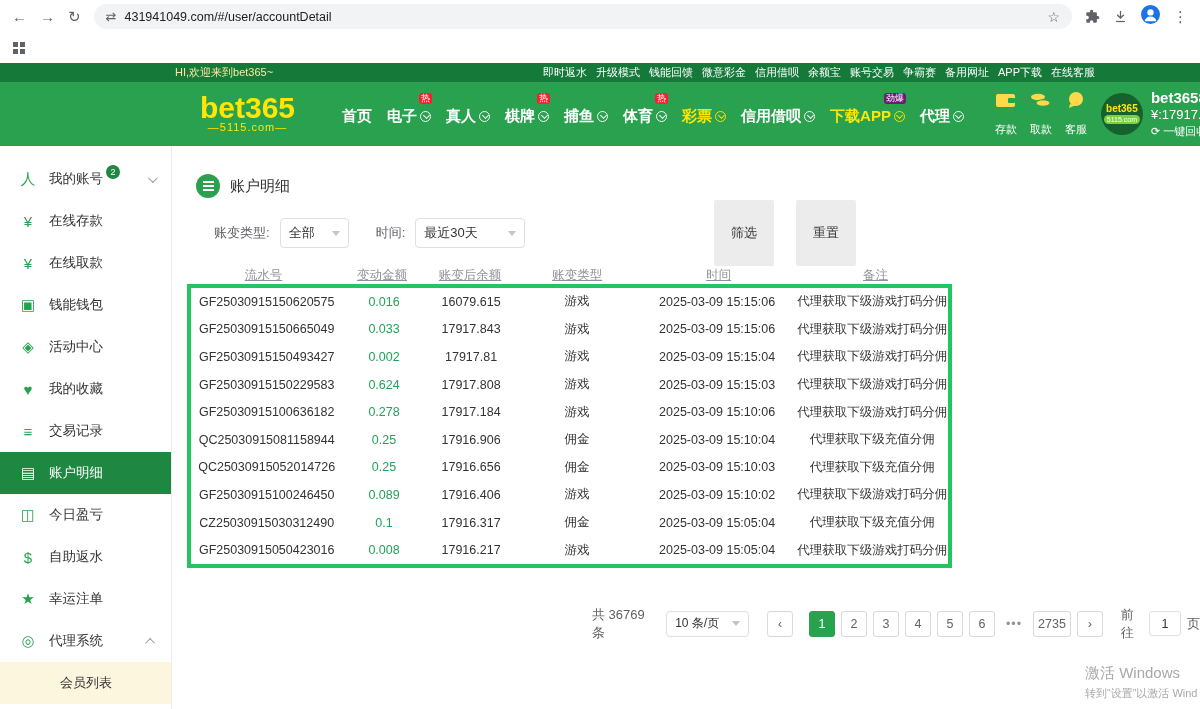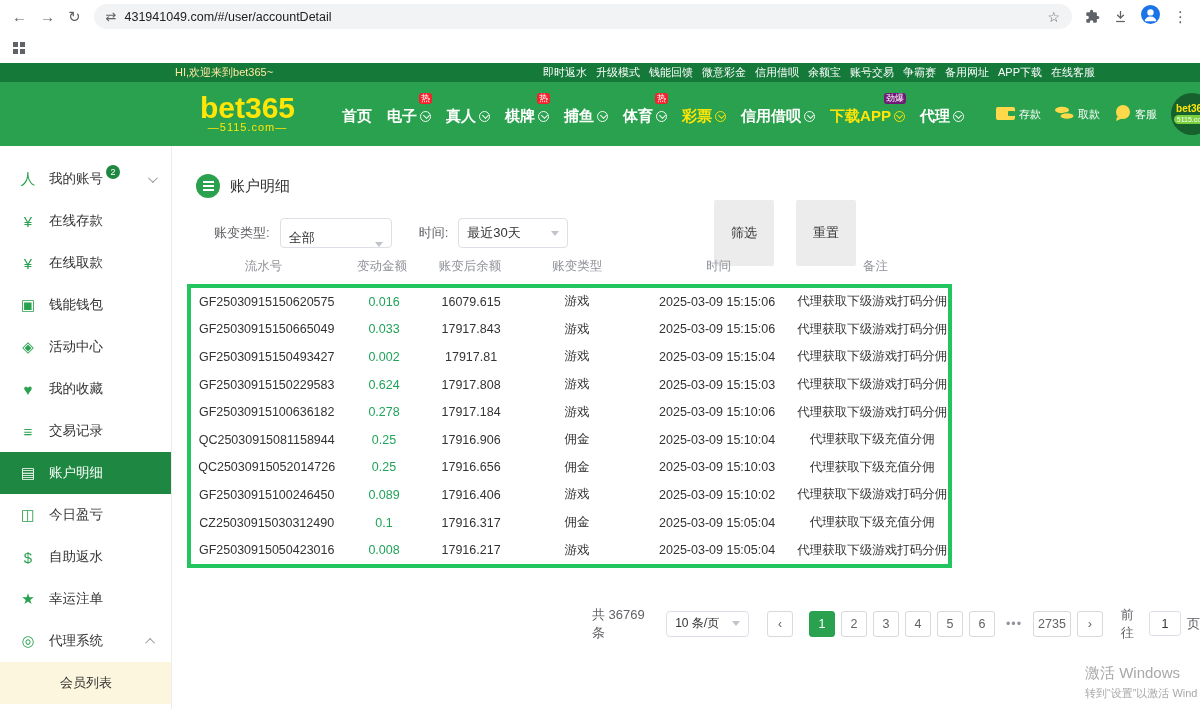--- a/index.html
+++ b/index.html
@@ -28,21 +28,21 @@
   .logo-main { font-size: 30px; font-weight: bold; color: #ffe607; line-height: 26px; display: block; }
   .logo-sub { font-size: 11px; color: #ffe607; letter-spacing: 1px; display: block; }
   .main-nav { display: flex; align-items: center; margin-left: 40px; gap: 1px; }
   .nav-item { position: relative; display: flex; align-items: center; padding: 8px 7px 4px 7px; color: #fff; font-size: 15px; font-weight: bold; cursor: pointer; white-space: nowrap; }
   .nav-item.accent { color: #ffe607; }
   .nav-badge { position: absolute; top: -6px; right: 6px; background: #f5222d; color: #fff; font-size: 9px; font-weight: normal; padding: 1px 2px; border-radius: 3px; line-height: 1.1; }
   .nav-badge.burst { background: #701a75; }
   .nav-drop { width: 11px; height: 11px; border: 1px solid currentColor; border-radius: 50%; margin-left: 3px; position: relative; opacity: .95; flex: none; }
   .nav-drop::after { content: ""; position: absolute; left: 2.5px; top: 1.8px; width: 4px; height: 4px; border-right: 1.5px solid currentColor; border-bottom: 1.5px solid currentColor; transform: rotate(45deg); }
   .quick { display: flex; gap: 13px; margin-left: 24px; flex: none; }
-  .quick-item { display: flex; flex-direction: row; align-items: center; gap: 2px; cursor: pointer; }
+  .quick-item { display: flex; flex-direction: column; align-items: center; gap: 10px; cursor: pointer; }
   .q-label { font-size: 11px; color: #fff; }
   .acct { display: flex; align-items: center; gap: 8px; margin-left: 14px; flex: none; }
   .acct-logo { width: 42px; height: 42px; border-radius: 50%; background: #17612f; display: flex; flex-direction: column; align-items: center; justify-content: center; gap: 1px; }
   .acct-logo-main { font-size: 10px; font-weight: bold; color: #ffe607; line-height: 1; }
   .acct-logo-sub { font-size: 7px; background: #7ad13e; color: #fff; padding: 0 3px; border-radius: 5px; line-height: 9px; }
   .acct-name { font-size: 15px; font-weight: bold; color: #fff; }
   .acct-balance { font-size: 13px; color: #fff; margin-top: 1px; }
   .acct-recycle { font-size: 11px; color: #fff; display: flex; gap: 3px; align-items: center; cursor: pointer; margin-top: 2px; }
   
   .page { display: flex; height: 563px; }
@@ -59,28 +59,28 @@
   
   .content { flex: 1; padding-left: 15px; position: relative; background: #fff; }
   .title-row { display: flex; align-items: center; gap: 10px; margin-top: 28px; padding-left: 9px; height: 24px; }
   .title-ico { width: 24px; height: 24px; border-radius: 50%; background: #2aa14e; display: flex; align-items: center; justify-content: center; flex: none; }
   .title-ico::after { content: ""; width: 11px; height: 2px; background: #fff; box-shadow: 0 -4px 0 #fff, 0 4px 0 #fff; }
   .page-title { font-size: 15px; color: #333; }
   .filters { display: flex; align-items: center; margin-top: 20px; font-size: 13px; color: #606266; width: 765px; height: 30px; }
   .f-label { margin: 0 10px 0 27px; white-space: nowrap; }
   .f-label.first { margin-left: 27px; }
   .sel { border: 1px solid #dcdfe6; border-radius: 4px; height: 30px; display: flex; align-items: center; justify-content: space-between; padding: 0 8px; color: #333; background: #fff; cursor: pointer; font-size: 13px; }
-  .sel-type { width: 112px; align-items: flex-end; }
+  .sel-type { width: 69px; }
   .sel-time { width: 110px; }
   .sel-arrow { width: 0; height: 0; border-left: 4px solid transparent; border-right: 4px solid transparent; border-top: 5px solid #c0c4cc; margin-left: 6px; flex: none; }
   .btn { background: #ececec; border: none; border-radius: 2px; padding: 24px 17px; font-size: 13px; color: #333; cursor: pointer; font-family: inherit; }
   .btn-filter { margin-left: auto; }
   .btn-reset { margin-left: 22px; margin-right: 96px; }
   .table { width: 765px; margin-top: 10px; }
-  .tbl-head { display: flex; height: 26px; align-items: flex-start; color: #909399; font-size: 12.5px; }
+  .tbl-head { display: flex; height: 26px; align-items: flex-end; color: #909399; font-size: 12.5px; text-decoration: underline; }
   .tbl-head div { text-align: center; }
   .red-box { border: 4px solid #22c55e; }
   .tr { display: flex; height: 27.6px; align-items: center; font-size: 12.5px; color: #333; }
   .tr div { text-align: center; overflow: hidden; white-space: nowrap; }
   .tbl-head div:nth-of-type(1), .tr div:nth-of-type(1) { width: 20%; }
   .tbl-head div:nth-of-type(2), .tr div:nth-of-type(2) { width: 11%; }
   .tbl-head div:nth-of-type(3), .tr div:nth-of-type(3) { width: 12%; }
   .tbl-head div:nth-of-type(4), .tr div:nth-of-type(4) { width: 16%; }
   .tbl-head div:nth-of-type(5), .tr div:nth-of-type(5) { width: 21%; }
   .tbl-head div:nth-of-type(6), .tr div:nth-of-type(6) { width: 20%; }

